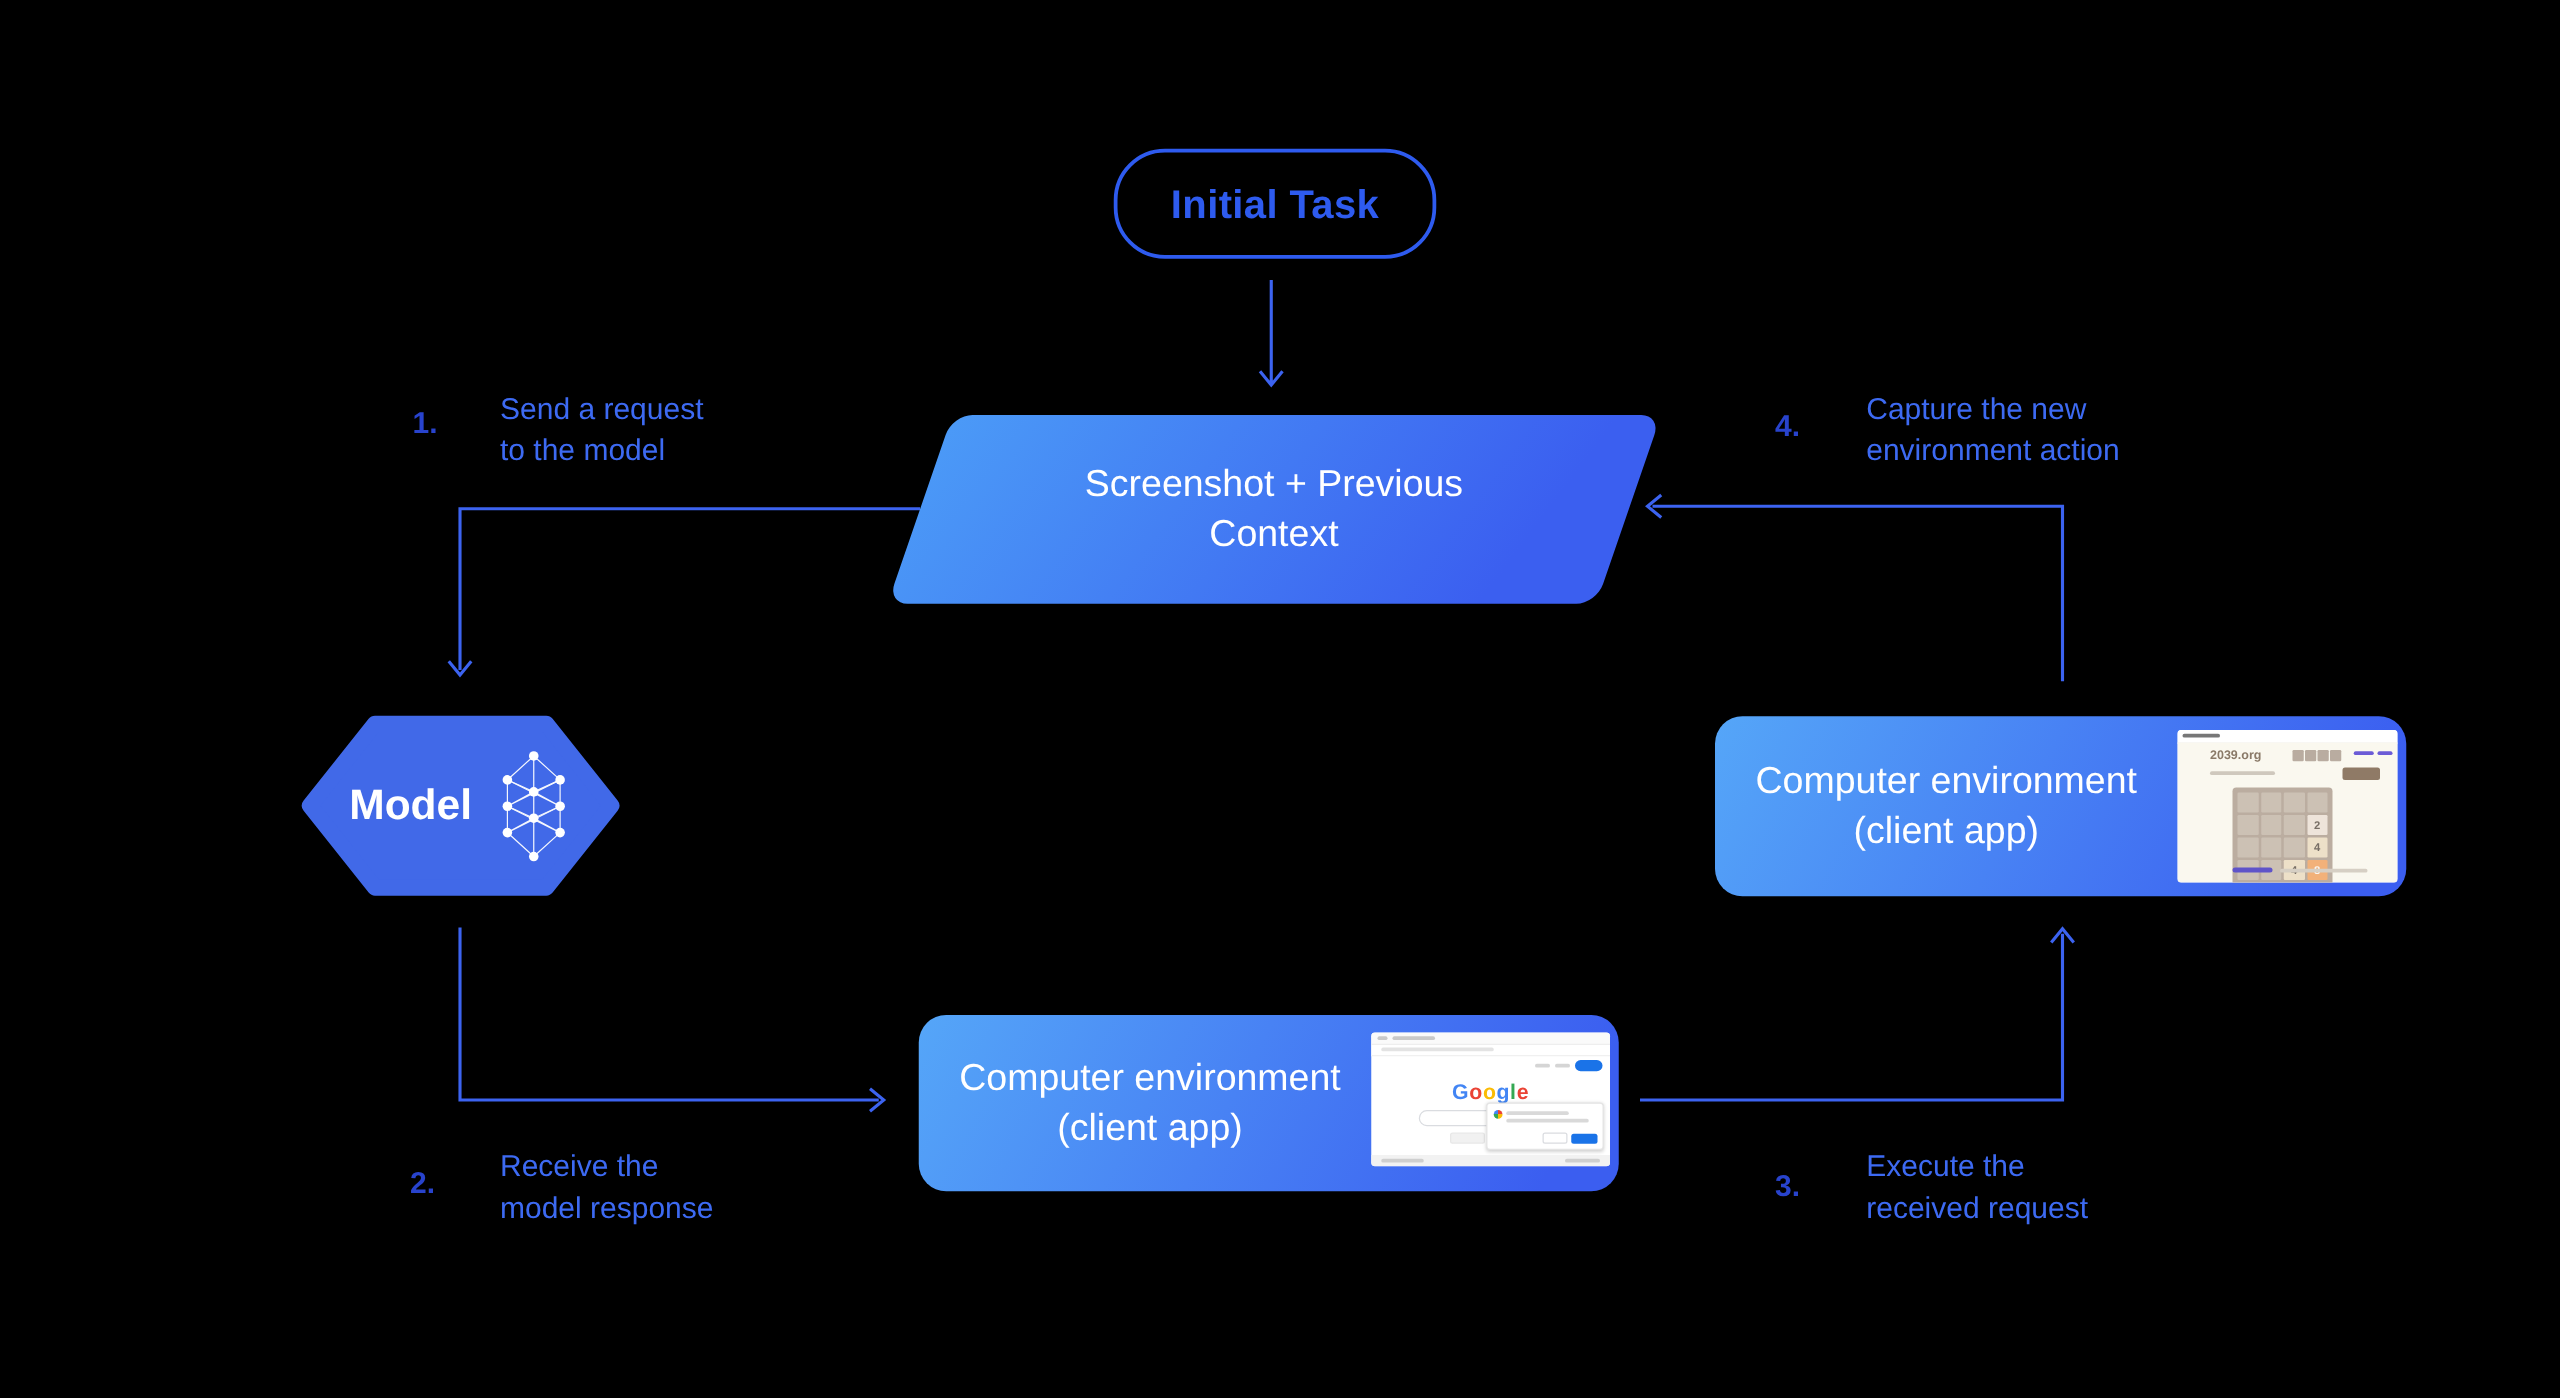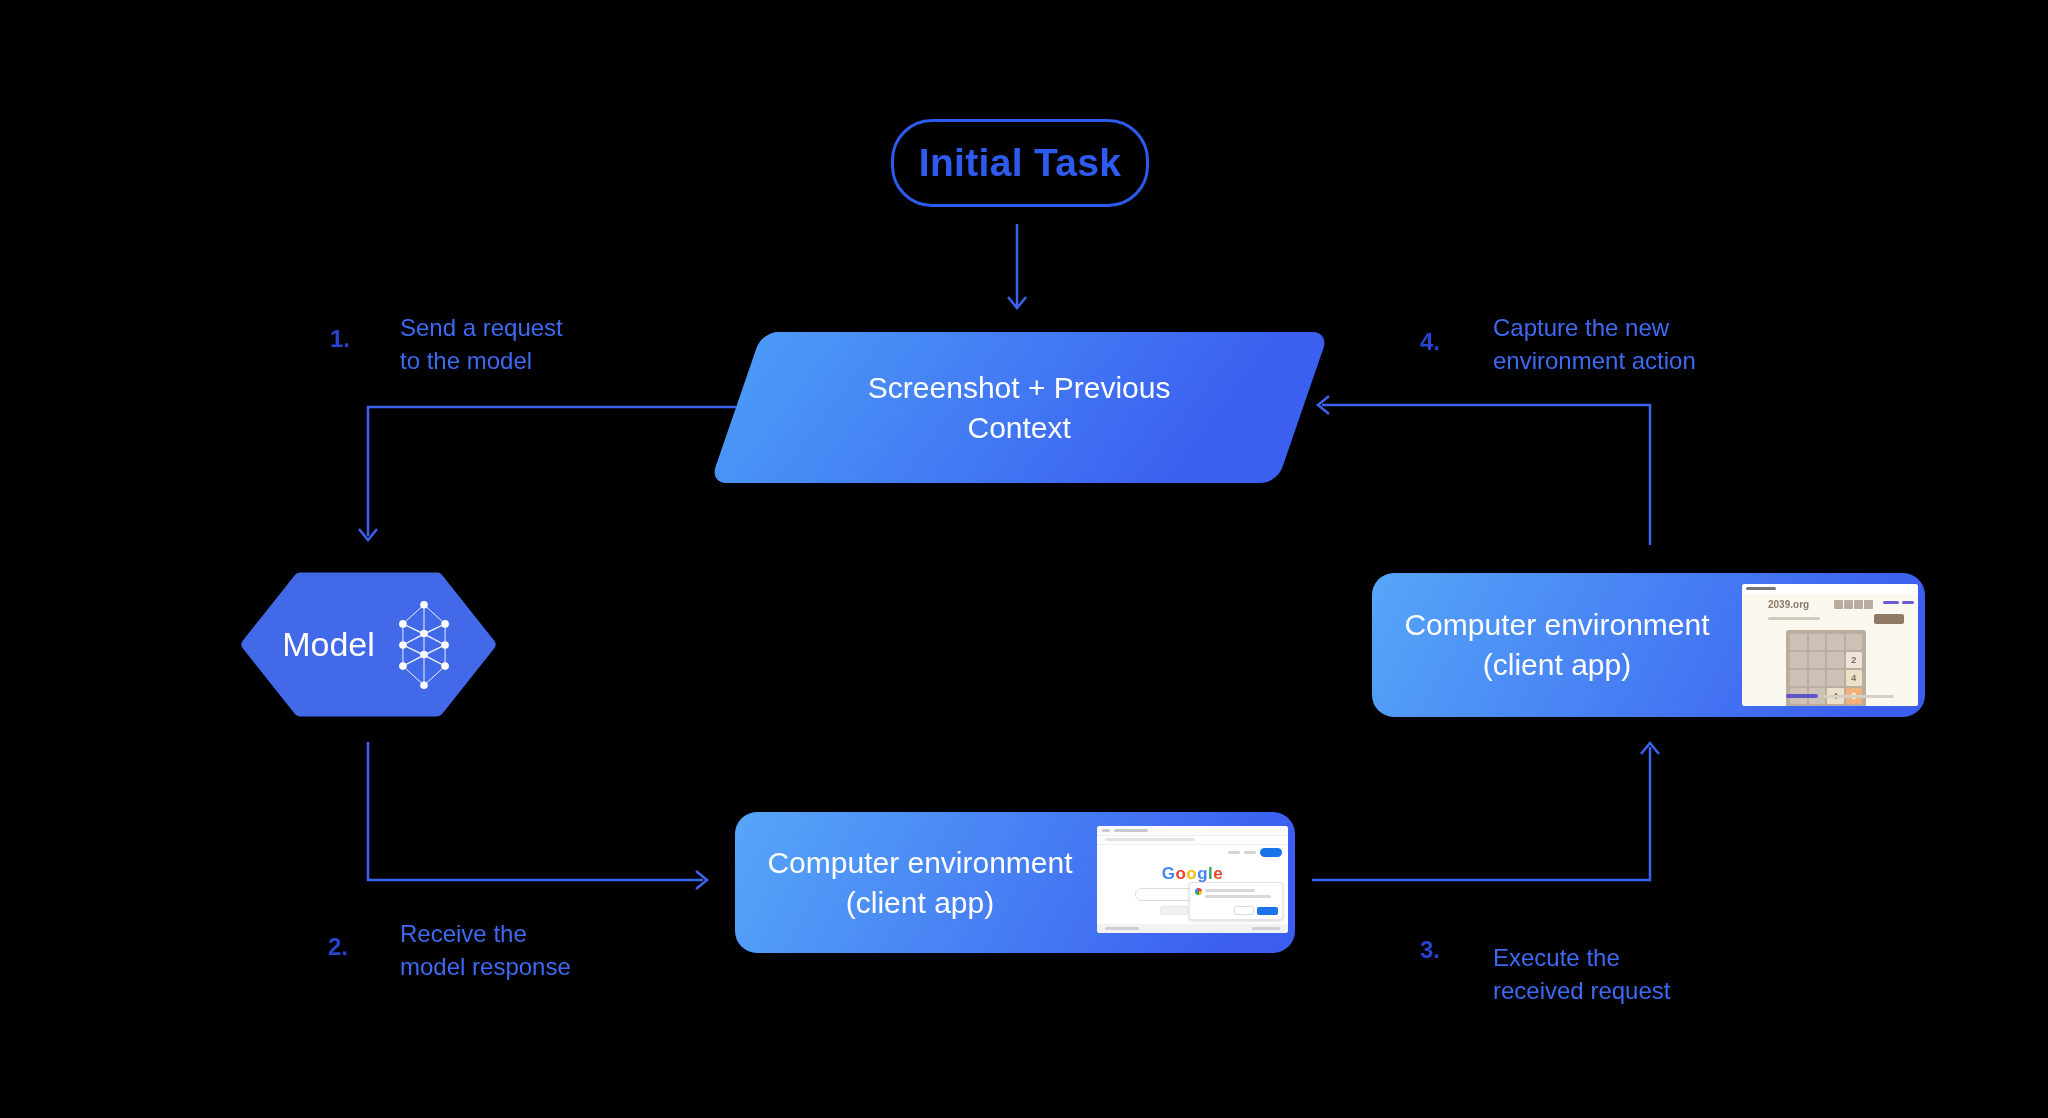--- a/index.html
+++ b/index.html
@@ -6,54 +6,54 @@
   #stage{position:relative;width:2048px;height:1118px;background:#000;overflow:hidden;
          font-family:"Liberation Sans",sans-serif;}
 
   
   #arrows{position:absolute;left:0;top:0;width:2048px;height:1118px;}
   #arrows path{stroke:#3c63f0;stroke-width:2.5;fill:none;}
 
   
   .pill{position:absolute;left:891px;top:119px;width:252px;height:82px;
         border:3px solid #2e5bef;border-radius:41px;display:flex;align-items:center;justify-content:center;}
-  .pill span{color:#2e5bef;font-size:39px;font-weight:600;letter-spacing:.3px;}
+  .pill span{color:#2e5bef;font-size:32px;font-weight:600;letter-spacing:.3px;}
 
   
   .para{position:absolute;left:710px;top:332px;width:567px;height:151px;
         transform:skewX(-19deg);transform-origin:0 100%;border-radius:16px;
         background:linear-gradient(112deg,#4b9af7 0%,#3b5ff0 85%);
         display:flex;align-items:center;justify-content:center;}
   .para-inner{transform:skewX(19deg);text-align:center;color:#fff;font-size:30px;line-height:40px;font-weight:400;}
 
   
   .hex{position:absolute;left:240px;top:572px;width:257px;height:145px;}
   .hex svg.shape{position:absolute;left:0;top:0;}
   .hex .hex-content{position:absolute;left:0;top:0;width:100%;height:100%;
         display:flex;align-items:center;justify-content:center;gap:18px;}
-  .hex .hex-content span{color:#fff;font-size:34px;font-weight:400;}
+  .hex .hex-content span{color:#fff;font-size:34px;font-weight:700;}
 
   
   .envbox{position:absolute;border-radius:22px;
         background:linear-gradient(118deg,#55a6f8 0%,#3b5ef0 90%);}
   .envbox.bottom{left:735px;top:812px;width:560px;height:141px;}
   .envbox.right{left:1372px;top:573px;width:553px;height:144px;}
   .env-label{position:absolute;left:20px;top:0;height:100%;width:330px;
         display:flex;flex-direction:column;align-items:center;justify-content:center;
         color:#fff;font-size:30px;line-height:40px;text-align:center;}
   .thumb{position:absolute;background:#fff;border-radius:3px;overflow:hidden;}
   .thumb.google{right:7px;top:14px;width:191px;height:107px;}
   .thumb.g2048{right:7px;top:11px;width:176px;height:122px;}
 
   
   .step-num{position:absolute;color:#2843cd;font-size:24px;font-weight:700;}
   .step-txt{position:absolute;color:#3d6af2;font-size:24px;line-height:33px;font-weight:500;}
   .n1{left:330px;top:325px;} .t1{left:400px;top:311px;}
   .n2{left:328px;top:933px;} .t2{left:400px;top:917px;}
-  .n3{left:1420px;top:936px;} .t3{left:1493px;top:917px;margin-top:24px;}
+  .n3{left:1420px;top:936px;} .t3{left:1493px;top:917px;}
   .n4{left:1420px;top:328px;} .t4{left:1493px;top:311px;}
 
   
   .gchrome{height:9px;background:#fafafa;border-bottom:1px solid #eee;position:relative;}
   .gchrome i{position:absolute;top:3px;height:3px;background:#c9c9c9;border-radius:2px;}
   .gurl{height:8px;background:#fff;border-bottom:1px solid #f0f0f0;position:relative;}
   .gurl i{position:absolute;top:2px;left:8px;width:90px;height:3px;background:#e3e3e3;border-radius:2px;}
   .gtopbar{position:absolute;right:6px;top:22px;display:flex;gap:4px;align-items:center;}
   .gtopbar i{width:12px;height:3px;background:#d5d5d5;border-radius:2px;}
   .gbtn-blue{width:22px;height:9px;border-radius:5px;background:#1a73e8;}

